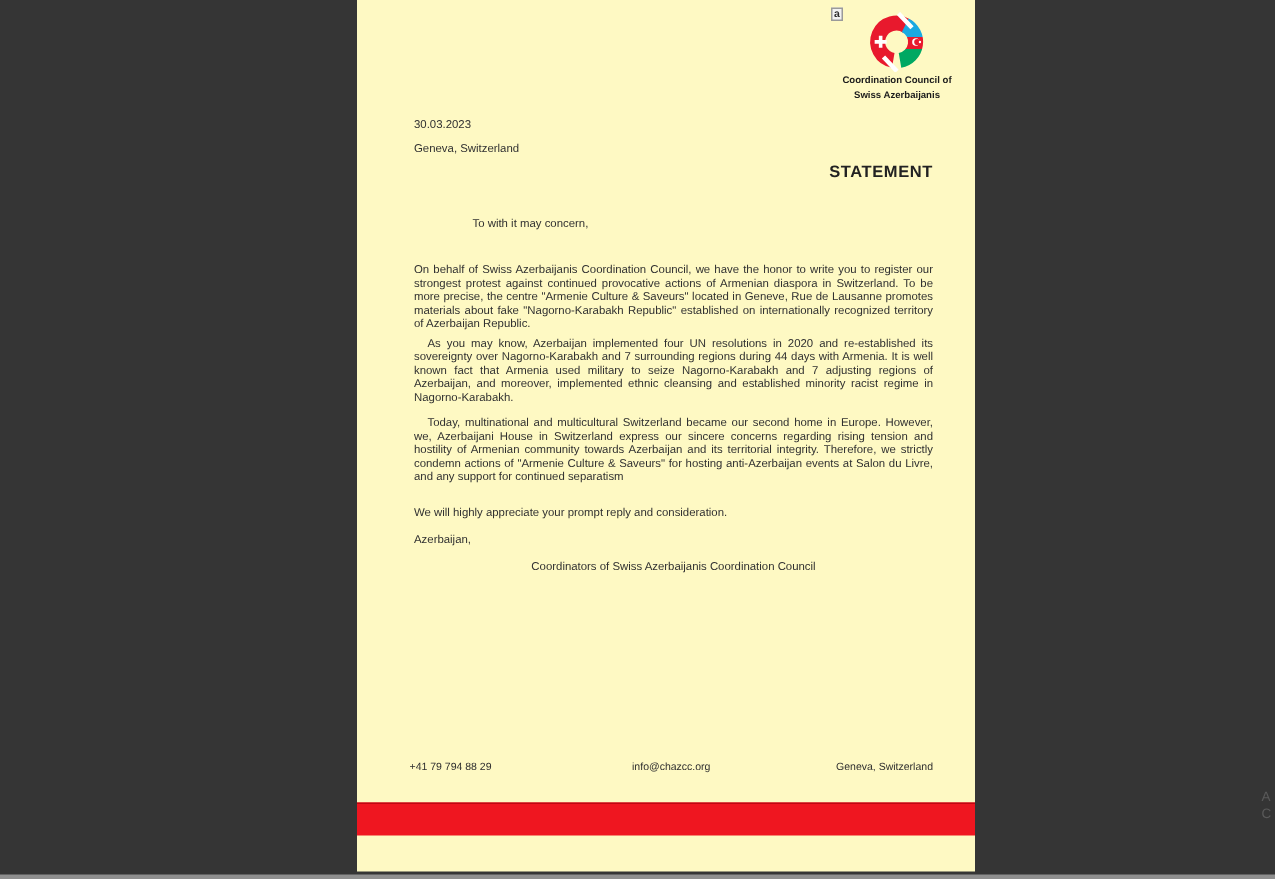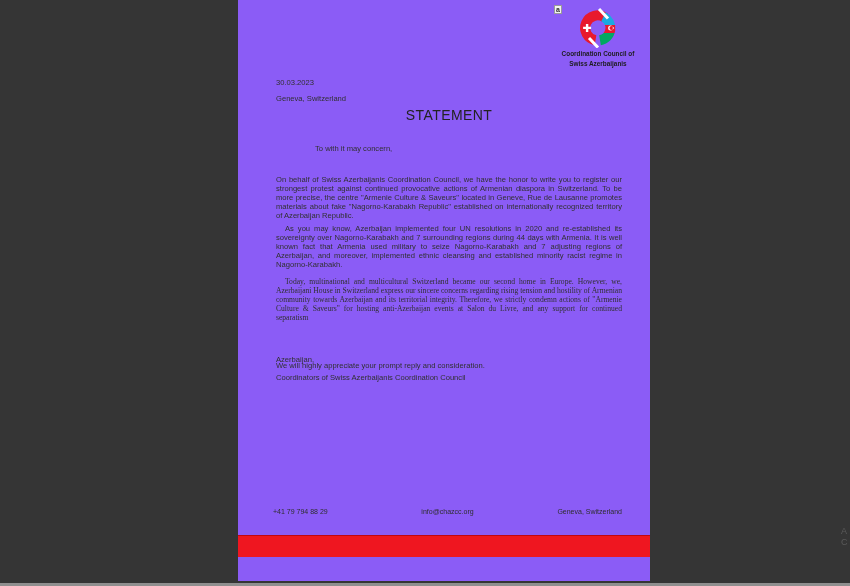--- a/index.html
+++ b/index.html
@@ -9,21 +9,21 @@
     font-family: "Liberation Sans", sans-serif;
     position: relative;
     color: #333;
   }
   .viewport { position: absolute; inset: 0; }
 
   .page {
     position: absolute;
     left: 238px; top: 0;
     width: 412px; height: 581px;
-    background: #8b5cf6;
+    background: #fef9c3;
   }
 
   
   .artifact {
     position: absolute; left: 316px; top: 5px;
     font-size: 7px; font-weight: bold; color: #2b2b2b;
     border: 1px solid #9a9a9a; padding: 0 1px; line-height: 7px;
     background: #f2f2f2;
   }
 
@@ -43,31 +43,31 @@
   
   .content { position: absolute; left: 0; top: 0; width: 412px; }
   .txt {
     position: absolute;
     left: 38px; width: 346px;
     font-size: 7.6px; line-height: 9px; color: #303030;
   }
   .date-line   { top: 78px; }
   .place-line  { top: 94px; }
   .title-line  {
-    top: 111px; text-align: center;
-    font-weight: normal; font-size: 14px; letter-spacing: 0.4px; color: #222;
+    top: 111px; text-align: right;
+    font-weight: bold; font-size: 11px; letter-spacing: 0.4px; color: #222;
   }
   .salutation  { top: 144px; padding-left: 39px; }
   .para { text-align: justify; }
   .para-1 { top: 175px; }
   .para-2 { top: 224px; text-indent: 9px; }
-  .para-3 { top: 277px; text-indent: 9px; font-family: Liberation Serif, serif; }
-  .closing-line   { top: 337px; margin-top: 24px; }
+  .para-3 { top: 277px; text-indent: 9px; }
+  .closing-line   { top: 337px; }
   .signoff-line   { top: 355px; }
-  .signature-line { top: 373px; }
+  .signature-line { top: 373px; text-align: center; }
 
   
   .footer {
     position: absolute; left: 0; top: 508px; width: 412px;
     padding: 0 28px 0 35px;
     display: flex; align-items: center;
     font-size: 7px; color: #2e2e2e;
   }
   .footer .cell { flex: 1; white-space: nowrap; }
   .footer .cell.left { text-align: left; }

